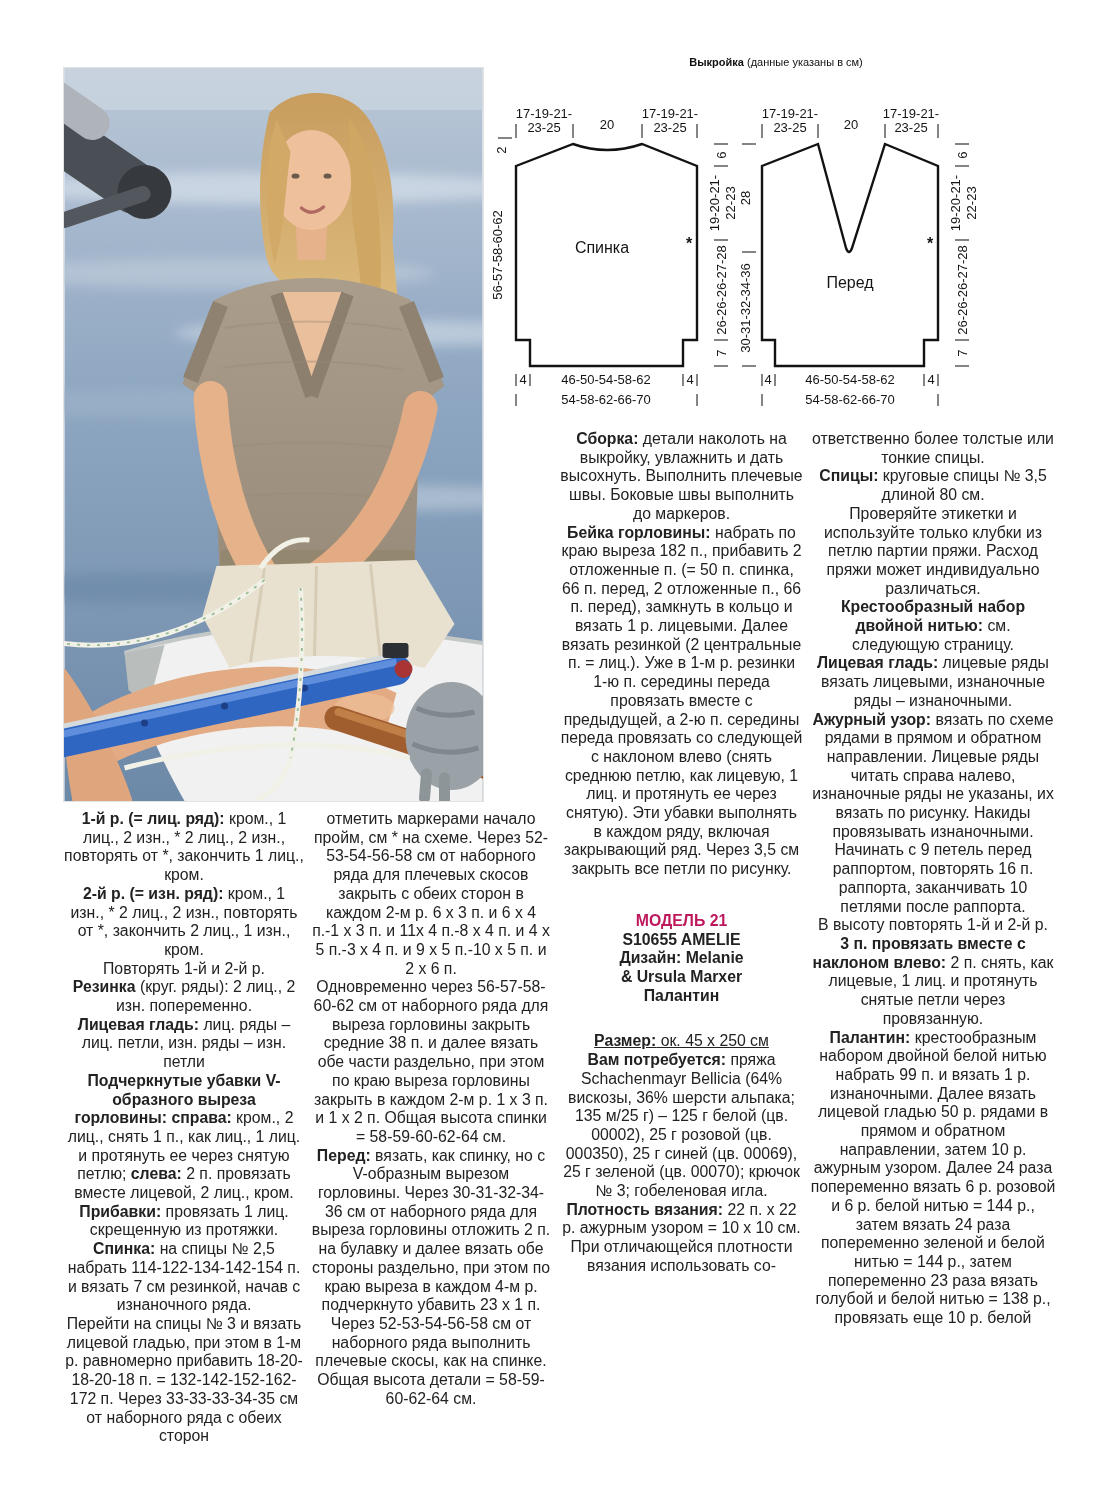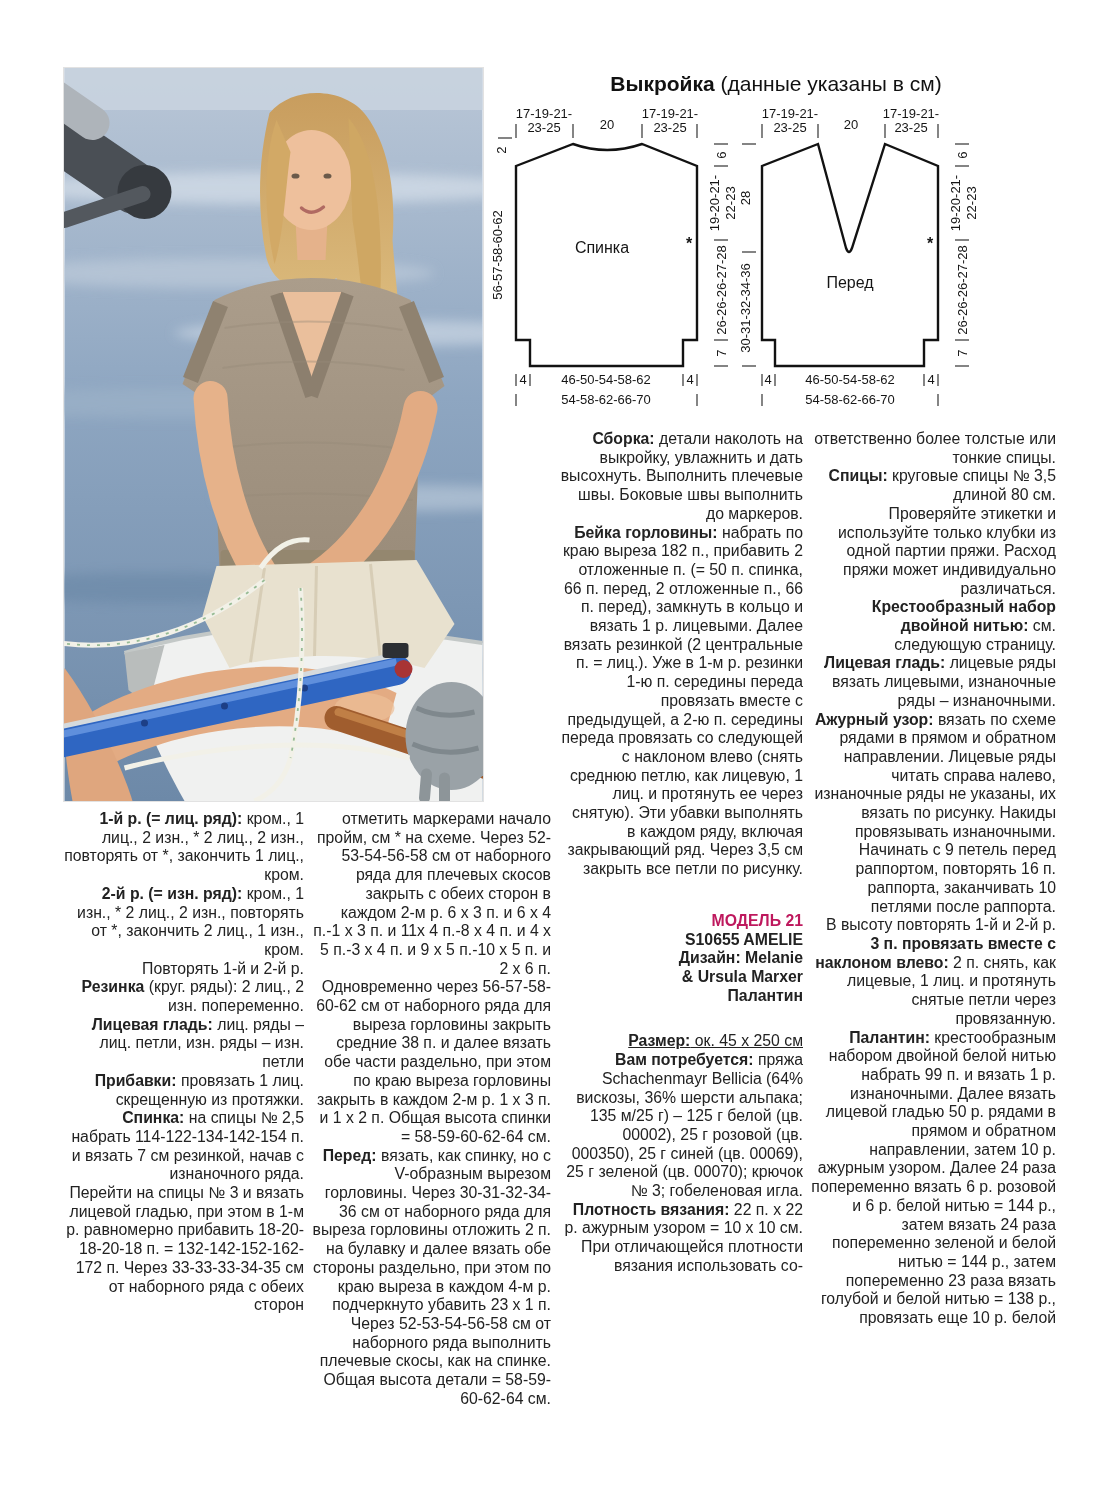--- a/index.html
+++ b/index.html
@@ -3,31 +3,31 @@
 <meta charset="utf-8">
 <style>
   html,body{margin:0;padding:0;background:#ffffff;}
   .page{position:relative;width:1100px;height:1486px;background:#fff;overflow:hidden;
         font-family:"Liberation Sans",sans-serif;color:#1f1f1f;}
   
   .photo{position:absolute;left:64px;top:68px;width:419px;height:733px;
          box-shadow:0 0 0 1px #e2e2e2;overflow:hidden;}
   .photo svg{display:block;}
   
-  .diagram-title{position:absolute;left:488px;top:72px;width:576px;text-align:center;
-                 font-size:21px;color:#111;}
+  .diagram-title{position:absolute;left:488px;top:56px;width:576px;text-align:center;
+                 font-size:11px;color:#111;}
   .diagram-title .b{font-weight:700;}
   .schematic{position:absolute;left:490px;top:88px;}
   .schematic text{font-size:13px;fill:#151515;font-family:"Liberation Sans",sans-serif;}
   .schematic .piece-label{font-size:16px;}
   .schematic .star{font-size:16px;font-weight:700;}
   .schematic .outline{fill:none;stroke:#121212;stroke-width:2.4;}
   .schematic .tick{stroke:#333;stroke-width:1.2;}
   
-  .col{position:absolute;font-size:15.8px;line-height:18.7px;color:#222;text-align:right;}
+  .col{position:absolute;font-size:15.8px;line-height:18.7px;color:#222;text-align:center;}
   .col p{margin:0;}
   .col .b{font-weight:700;}
   .col .blue{color:#be185d;}
   .col p.gap2{margin-top:33px;}
   .col p.gap1{margin-top:27px;text-decoration:underline;}
   #col1{left:64px;top:810px;width:240px;}
   #col2{left:311px;top:810px;width:240px;}
   #col3{left:560px;top:430px;width:243px;}
   #col4{left:810px;top:430px;width:246px;}
   
@@ -238,20 +238,21 @@
         <line class="tick" x1="448" y1="306" x2="448" y2="318"></line>
     </g>
   </svg>
 
   <div id="col1" class="col">
       <p><span class="b">1-й р. (= лиц. ряд): </span><span class="">кром., 1 лиц., 2 изн., * 2 лиц., 2 изн., повторять от *, закончить 1 лиц., кром.</span></p>
       <p><span class="b">2-й р. (= изн. ряд): </span><span class="">кром., 1 изн., * 2 лиц., 2 изн., повторять от *, закончить 2 лиц., 1 изн., кром.</span></p>
       <p><span class="">Повторять 1-й и 2-й р.</span></p>
       <p><span class="b">Резинка</span><span class=""> (круг. ряды): 2 лиц., 2 изн. попеременно.</span></p>
       <p><span class="b">Лицевая гладь:</span><span class=""> лиц. ряды – лиц. петли, изн. ряды – изн. петли</span></p>
+      <p><span class="b">Подчеркнутые убавки V-образного выреза горловины: справа:</span><span class=""> кром., 2 лиц., снять 1 п., как лиц., 1 лиц. и протянуть ее через снятую петлю; </span><span class="b">слева:</span><span class=""> 2 п. провязать вместе лицевой, 2 лиц., кром.</span></p>
       <p><span class="b">Прибавки:</span><span class=""> провязать 1 лиц. скрещенную из протяжки.</span></p>
       <p><span class="b">Спинка:</span><span class=""> на спицы № 2,5 набрать 114-122-134-142-154 п. и вязать 7 см резинкой, начав с изнаночного ряда.</span></p>
       <p><span class="">Перейти на спицы № 3 и вязать лицевой гладью, при этом в 1-м р. равномерно прибавить 18-20-18-20-18 п. = 132-142-152-162-172 п. Через 33-33-33-34-35 см от наборного ряда с обеих сторон</span></p>
     </div>
   <div id="col2" class="col">
       <p><span class="">отметить маркерами начало пройм, см * на схеме. Через 52-53-54-56-58 см от наборного ряда для плечевых скосов закрыть с обеих сторон в каждом 2-м р. 6 х 3 п. и 6 х 4 п.-1 х 3 п. и 11х 4 п.-8 х 4 п. и 4 х 5 п.-3 х 4 п. и 9 х 5 п.-10 х 5 п. и 2 х 6 п.</span></p>
       <p><span class="">Одновременно через 56-57-58-60-62 см от наборного ряда для выреза горловины закрыть средние 38 п. и далее вязать обе части раздельно, при этом по краю выреза горловины закрыть в каждом 2-м р. 1 х 3 п. и 1 х 2 п. Общая высота спинки = 58-59-60-62-64 см.</span></p>
       <p><span class="b">Перед:</span><span class=""> вязать, как спинку, но с V-образным вырезом горловины. Через 30-31-32-34-36 см от наборного ряда для выреза горловины отложить 2 п. на булавку и далее вязать обе стороны раздельно, при этом по краю выреза в каждом 4-м р. подчеркнуто убавить 23 х 1 п. Через 52-53-54-56-58 см от наборного ряда выполнить плечевые скосы, как на спинке. Общая высота детали = 58-59-60-62-64 см.</span></p>
     </div>
   <div id="col3" class="col">
@@ -263,21 +264,21 @@
       <p><span class="b">&amp; Ursula Marxer</span></p>
       <p><span class="b">Палантин</span></p>
       <p class="gap1"><span class="b">Размер:</span><span class=""> ок. 45 х 250 см</span></p>
       <p><span class="b">Вам потребуется:</span><span class=""> пряжа Schachenmayr Bellicia (64% вискозы, 36% шерсти альпака; 135 м/25 г) – 125 г белой (цв. 00002), 25 г розовой (цв. 000350), 25 г синей (цв. 00069), 25 г зеленой (цв. 00070); крючок № 3; гобеленовая игла.</span></p>
       <p><span class="b">Плотность вязания:</span><span class=""> 22 п.  х 22 р. ажурным узором = 10 х 10 см.</span></p>
       <p><span class="">При отличающейся плотности вязания использовать со-</span></p>
     </div>
   <div id="col4" class="col">
       <p><span class="">ответственно более толстые или тонкие спицы.</span></p>
       <p><span class="b">Спицы:</span><span class=""> круговые спицы № 3,5 длиной 80 см.</span></p>
-      <p><span class="">Проверяйте этикетки и используйте только клубки из одной партии пряжи. Расход пряжи может индивидуально различаться.</span></p>
+      <p><span class="">Проверяйте этикетки и используйте только клубки из петлю партии пряжи. Расход пряжи может индивидуально различаться.</span></p>
       <p><span class="b">Крестообразный набор двойной нитью:</span><span class=""> см. следующую страницу.</span></p>
       <p><span class="b">Лицевая гладь:</span><span class=""> лицевые ряды вязать лицевыми, изнаночные ряды – изнаночными.</span></p>
       <p><span class="b">Ажурный узор:</span><span class=""> вязать по схеме рядами в прямом и обратном направлении. Лицевые ряды читать справа налево, изнаночные ряды не указаны, их вязать по рисунку. Накиды провязывать изнаночными. Начинать с 9 петель перед раппортом, повторять 16 п. раппорта, заканчивать 10 петлями после раппорта.</span></p>
       <p><span class="">В высоту повторять 1-й и 2-й р.</span></p>
       <p><span class="b">3 п. провязать вместе с наклоном влево:</span><span class=""> 2 п. снять, как лицевые, 1 лиц. и протянуть снятые петли через провязанную.</span></p>
       <p><span class="b">Палантин:</span><span class=""> крестообразным набором двойной белой нитью набрать 99 п. и вязать 1 р. изнаночными. Далее вязать лицевой гладью 50 р. рядами в прямом и обратном направлении, затем 10 р. ажурным узором. Далее 24 раза попеременно вязать 6 р. розовой и 6 р. белой нитью = 144 р., затем вязать 24 раза попеременно зеленой и белой нитью = 144 р., затем попеременно 23 раза вязать голубой и белой нитью = 138 р., провязать еще 10 р. белой</span></p>
     </div>
 
   <div class="footer">
     <span class="mag">CREAZION 2/023</span>

